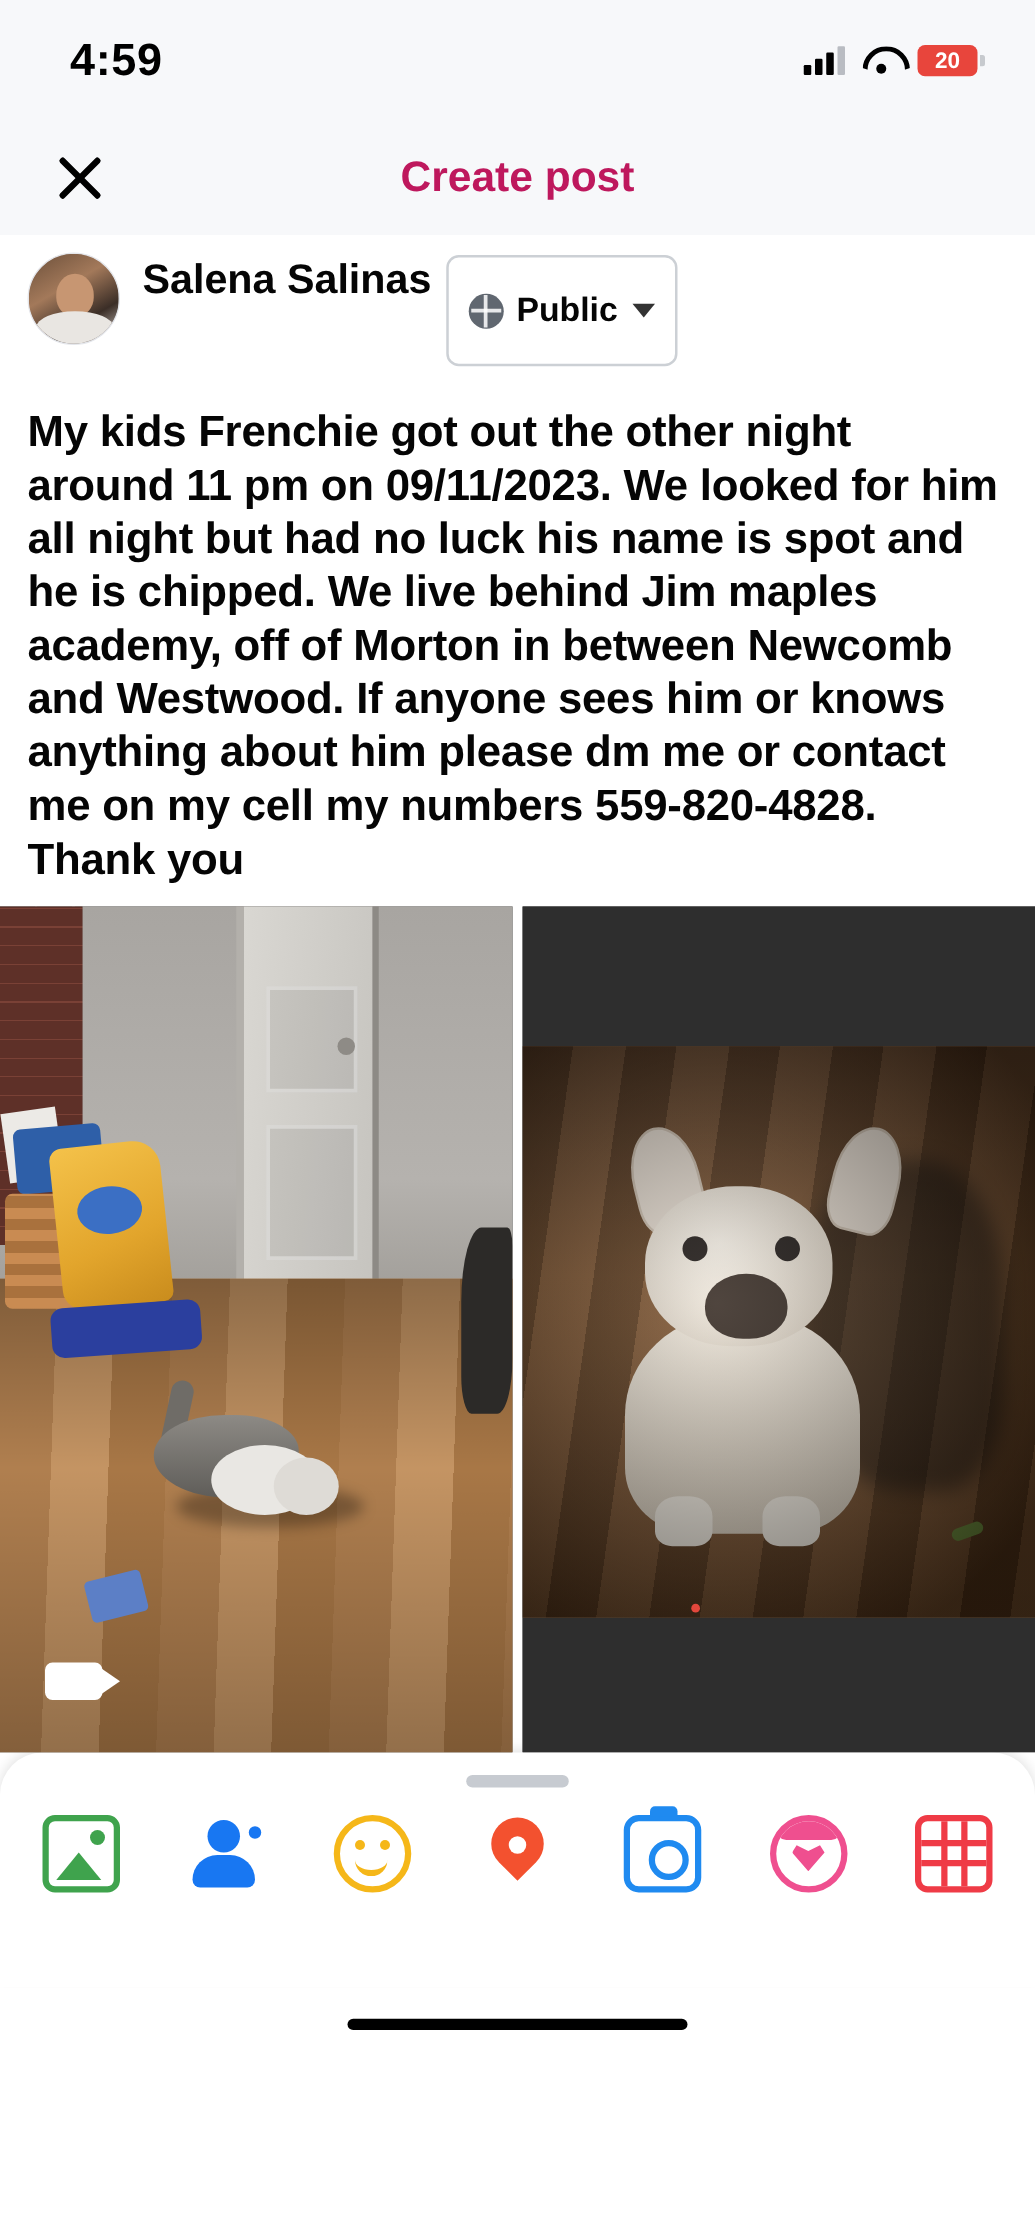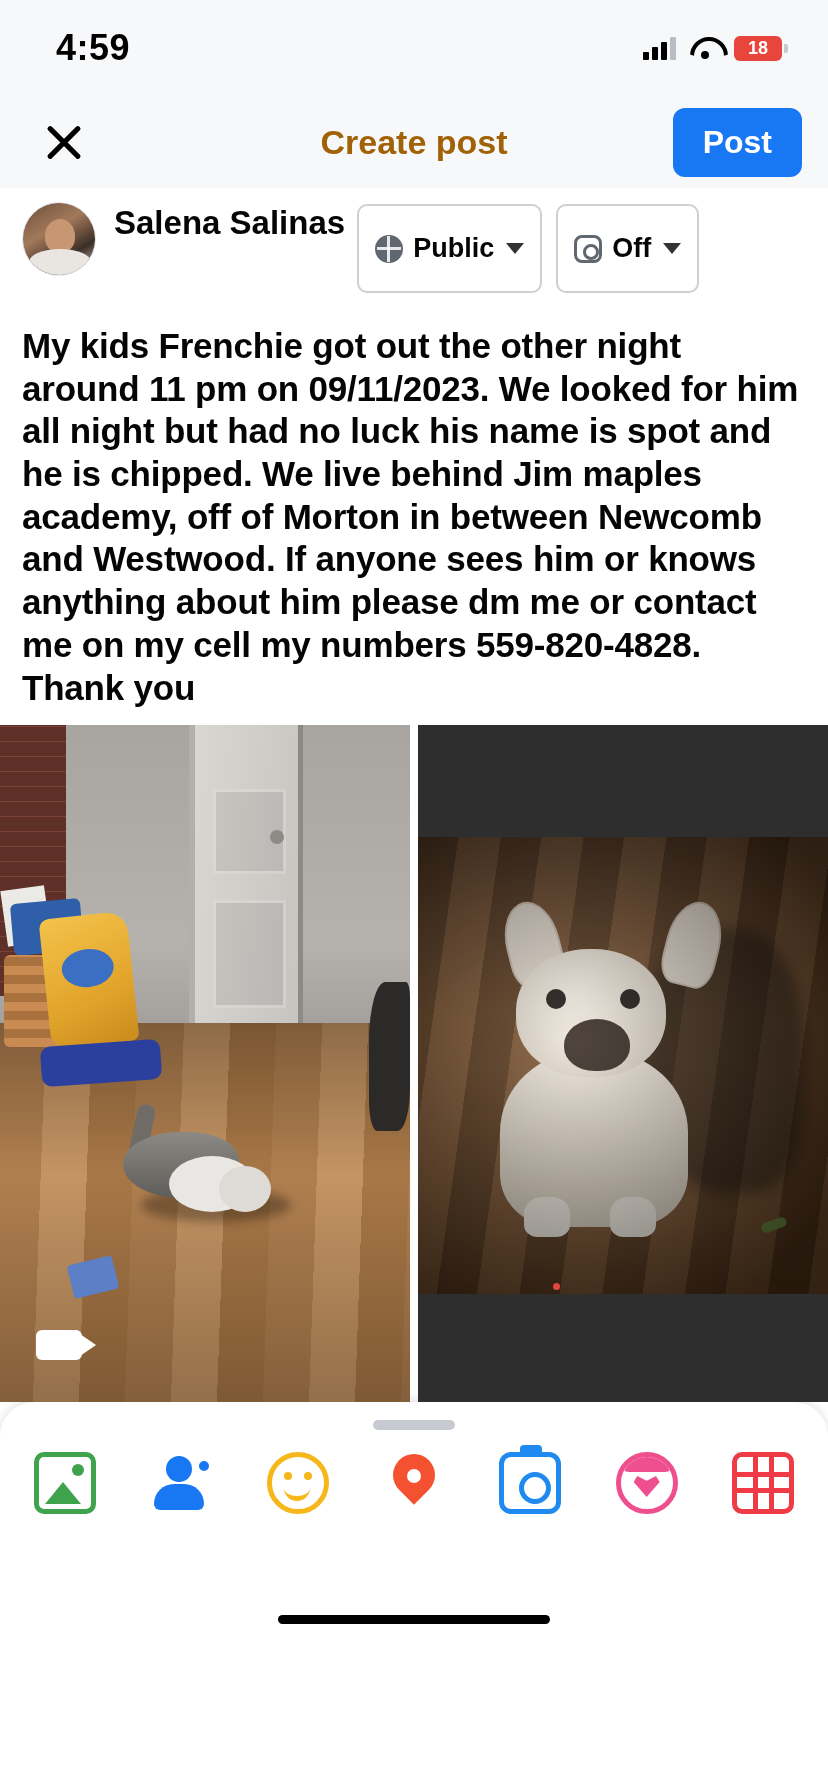--- a/index.html
+++ b/index.html
@@ -114,21 +114,21 @@
     border-radius: 2px;
   }
   .close-btn::before { transform: rotate(45deg); }
   .close-btn::after  { transform: rotate(-45deg); }
   .nav-title {
     position: absolute;
     left: 0; right: 0;
     text-align: center;
     font-size: 34px;
     font-weight: bold;
-    color: #a16207;
+    color: #be185d;
     pointer-events: none;
   }
   .post-btn {
     margin-left: auto;
     background: #1877f2;
     color: #fff;
     font-size: 32px;
     font-weight: bold;
     border: none;
     border-radius: 12px;
@@ -686,45 +686,39 @@
     <div class="status-time">4:59</div>
     <div class="status-right">
       <div class="signal">
           <i></i>
           <i></i>
           <i></i>
           <i></i>
         </div>
       <div class="wifi"></div>
       <div class="battery">
-        <span>18</span>
+        <span>20</span>
       </div>
     </div>
   </div>
 
   <div class="nav-bar">
     <div class="close-btn"></div>
     <div class="nav-title">Create post</div>
-    <button class="post-btn">Post</button>
   </div>
 
   <div class="composer">
     <div class="author-row">
       <div class="avatar"></div>
       <div class="author-meta">
         <div class="author-name">Salena Salinas</div>
         <div class="chips">
           <div class="chip">
             <span class="ic-globe"></span>
             <span>Public</span>
-            <span class="caret"></span>
-          </div>
-          <div class="chip">
-            <span class="ic-camera"></span>
-            <span>Off</span>
             <span class="caret"></span>
           </div>
         </div>
       </div>
     </div>
 
     <div class="post-text">My kids Frenchie got out the other night around 11 pm on 09/11/2023. We looked for him all night but had no luck his name is spot and he is chipped. We live behind Jim maples academy, off of Morton in between Newcomb and Westwood. If anyone sees him or knows anything about him please dm me or contact me on my cell my numbers 559-820-4828. Thank you</div>
   </div>
 
   <div class="media">

